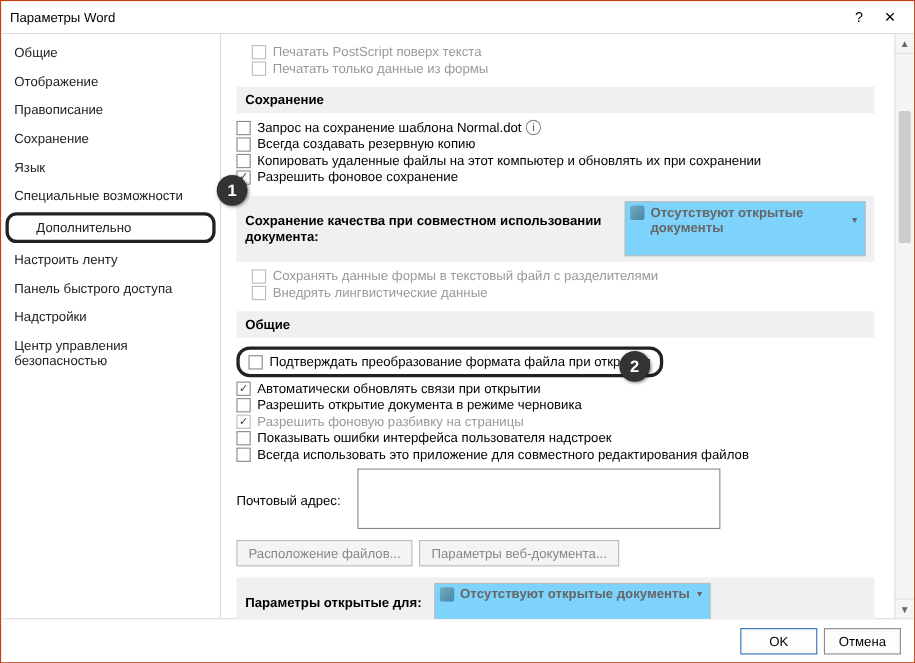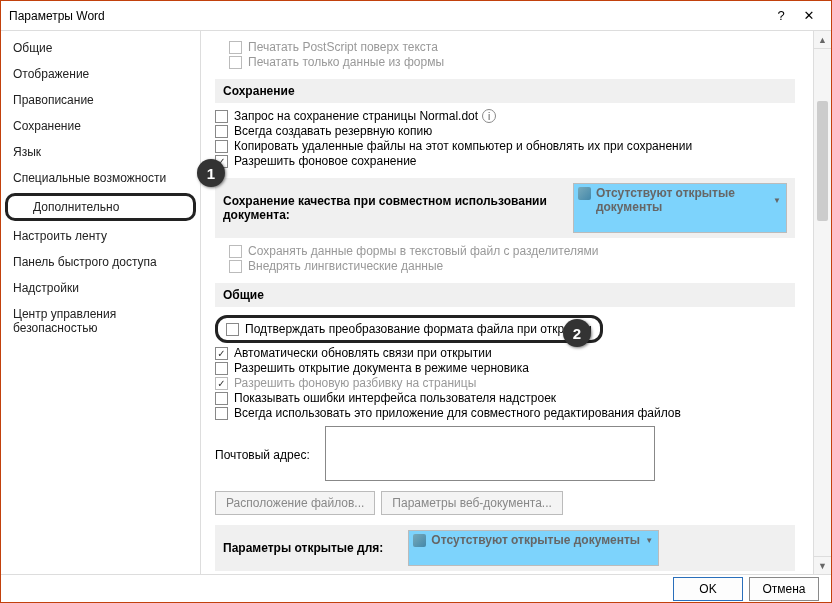--- a/index.html
+++ b/index.html
@@ -19,33 +19,33 @@
 .scroll-up { border-bottom: 1px solid #ddd; }
 .scroll-down { position: absolute; bottom: 0; left: 0; right: 0; border-top: 1px solid #ddd; }
 .scroll-thumb { position: absolute; left: 3px; right: 3px; top: 70px; height: 120px; background: #ccc; border-radius: 2px; }
 .row { display: flex; align-items: center; margin: 1px 0; }
 .chk { width: 13px; height: 13px; border: 1px solid #888; margin-right: 6px; flex-shrink: 0; display: flex; align-items: center; justify-content: center; font-size: 10px; color: #333; background: #fff; }
 .chk.checked::before { content: "✓"; }
 .chk.disabled { border-color: #bbb; }
 .label { font-size: 12px; }
 .label.disabled { color: #999; }
 .group-header { background: #f0f0f0; padding: 5px 8px; font-weight: 600; font-size: 12px; margin: 10px 0 6px 0; }
-.group-row-header { background: #f0f0f0; padding: 5px 8px; font-weight: 600; font-size: 12px; margin: 10px 0 6px 0; display: flex; align-items: center; gap: 25px; }
+.group-row-header { background: #f0f0f0; padding: 5px 8px; font-weight: 600; font-size: 12px; margin: 10px 0 6px 0; display: flex; align-items: center; gap: 12px; }
 .combo { border: 1px solid #bbb; background: #7dd3fc; padding: 2px 18px 18px 22px; font-size: 12px; color: #666; position: relative; min-width: 200px; display: inline-flex; align-items: center; cursor: pointer; }
 .combo::before { content: ""; position: absolute; left: 4px; top: 3px; width: 13px; height: 13px; background: linear-gradient(135deg,#7ab 0%,#48a 100%); border-radius: 2px; }
 .combo .caret { position: absolute; right: 5px; font-size: 8px; color: #666; }
 .info-icon { width: 14px; height: 14px; border: 1px solid #888; border-radius: 50%; font-size: 10px; color: #555; display: inline-flex; align-items: center; justify-content: center; margin-left: 4px; }
 .callout-frame { border: 3px solid #222; border-radius: 12px; padding: 4px 8px; display: inline-flex; align-items: center; margin: 2px 0; }
 .badge { width: 28px; height: 28px; border-radius: 50%; background: #333; color: #fff; font-weight: 700; font-size: 15px; display: flex; align-items: center; justify-content: center; position: absolute; box-shadow: 1px 1px 3px rgba(0,0,0,.5); }
 .textarea-row { display: flex; align-items: center; margin: 6px 0; }
 .textarea-row .lbl { width: 110px; padding-top: 2px; }
 textarea { width: 330px; height: 55px; border: 1px solid #888; resize: none; font-family: inherit; font-size: 12px; padding: 2px 4px; }
 .btn-row { margin: 10px 0; display: flex; gap: 6px; }
 .flatbtn { border: 1px solid #bbb; background: #f4f4f4; padding: 4px 10px; font-size: 12px; color: #888; cursor: pointer; }
-.footer { height: 28px; border-top: 1px solid #ddd; display: flex; align-items: center; justify-content: flex-end; padding: 0 12px; gap: 6px; }
+.footer { height: 40px; border-top: 1px solid #ddd; display: flex; align-items: center; justify-content: flex-end; padding: 0 12px; gap: 6px; }
 .dlgbtn { min-width: 70px; padding: 4px 12px; border: 1px solid #888; background: #fdfdfd; font-size: 12px; cursor: pointer; }
 .dlgbtn.primary { border: 1px solid #2a6fbb; }
 </style>
 </head>
 <body>
 
 <div class="window">
   <div class="titlebar">
     <span class="title">Параметры Word</span>
     <span class="btn">?</span>
@@ -75,21 +75,21 @@
           <span class="label disabled">Печатать PostScript поверх текста</span>
         </div>
         <div class="row" style="margin-left:14px">
           <span class="chk disabled"></span>
           <span class="label disabled">Печатать только данные из формы</span>
         </div>
 
         <div class="group-header">Сохранение</div>
         <div class="row">
           <span class="chk"></span>
-          <span class="label">Запрос на сохранение страницы Normal.dot</span>
+          <span class="label">Запрос на сохранение шаблона Normal.dot</span>
           <span class="info-icon">i</span>
         </div>
         <div class="row">
           <span class="chk"></span>
           <span class="label">Всегда создавать резервную копию</span>
         </div>
         <div class="row">
           <span class="chk"></span>
           <span class="label">Копировать удаленные файлы на этот компьютер и обновлять их при сохранении</span>
         </div>

